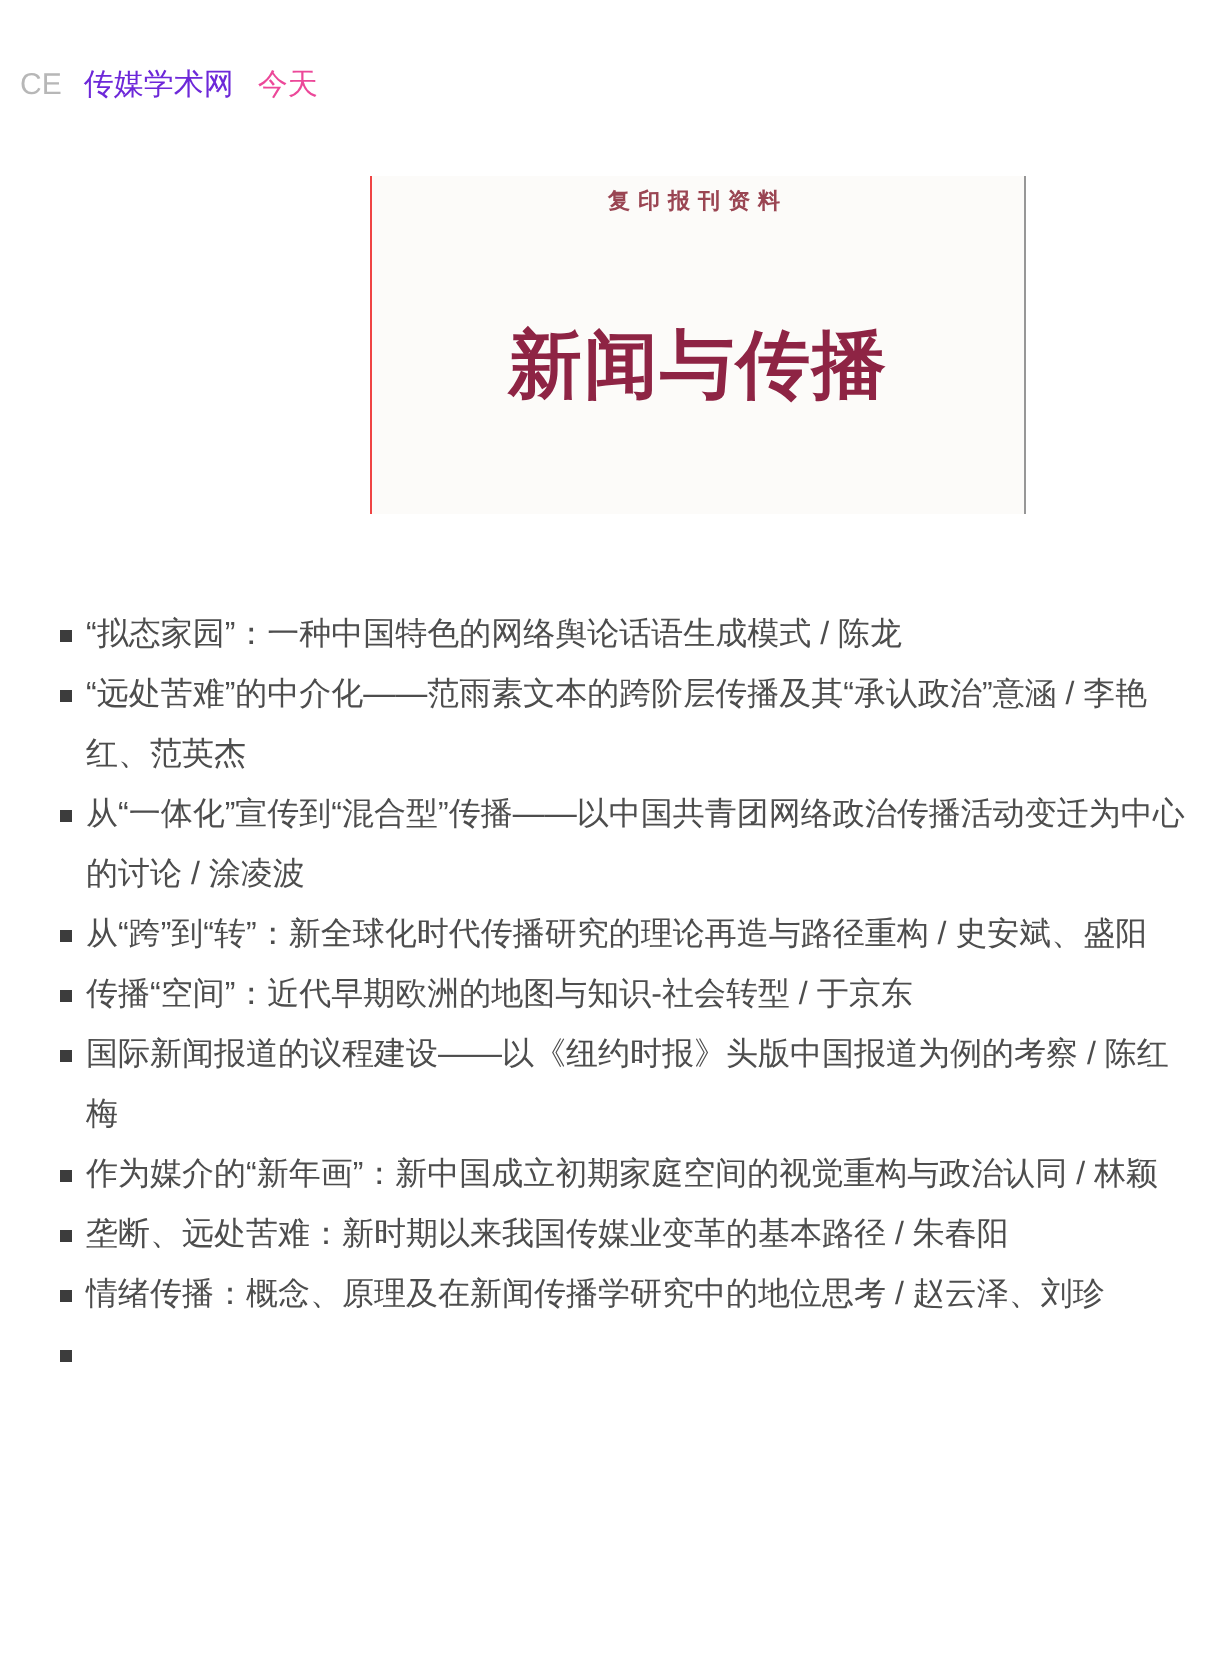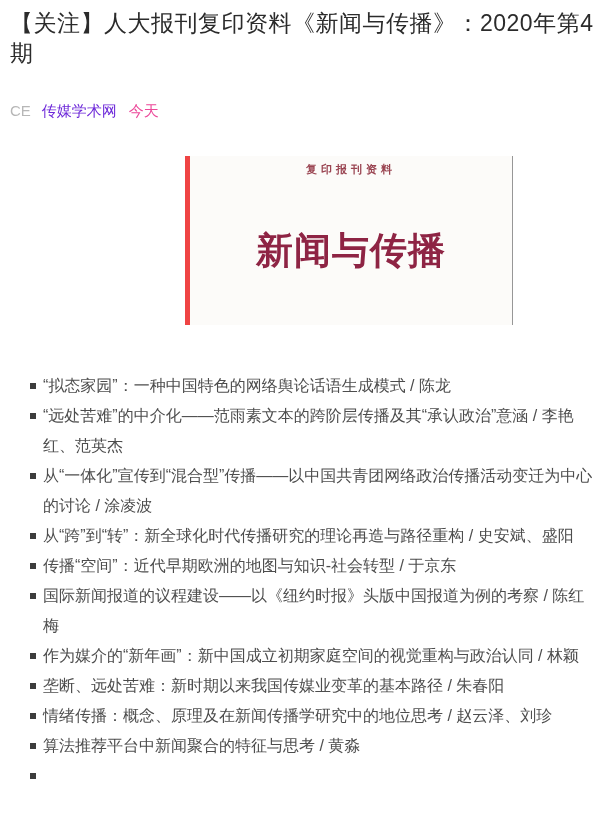--- a/index.html
+++ b/index.html
@@ -32,21 +32,21 @@
   .byline .account { color: #6d28d9; margin-left: 11px; cursor: pointer; }
   .byline .date { color: #ec4899; margin-left: 12px; }
 
   .cover-wrap { margin-top: 25px; }
   .cover {
     margin-left: 175px;
     width: 328px;
     height: 169px;
     box-sizing: border-box;
     background: #fcfbf9;
-    border-left: 5px solid #ef4444;
+    border-left: 1px solid #ef4444;
     border-right: 1px solid #979797;
     text-align: center;
     cursor: pointer;
     margin-top: 36px;
   }
   .cover-header {
     padding-top: 7px;
     font-family: "Liberation Serif", "DejaVu Serif", serif;
     font-size: 11px;
     line-height: 13px;
@@ -82,21 +82,20 @@
     width: 6px;
     height: 6px;
     background: #3c3c3c;
   }
 </style>
 </head>
 <body>
 
 <div class="article">
 
-  <h1 class="page-title">【关注】人大报刊复印资料《新闻与传播》：2020年第4期</h1>
 
   <div class="byline">
     <span class="author">CE</span>
     <span class="account">传媒学术网</span>
     <span class="date">今天</span>
   </div>
 
   <div class="cover-wrap">
     <div class="cover">
       <div class="cover-header">复印报刊资料</div>
@@ -136,20 +135,16 @@
     <li>
       <span class="bullet"></span>
       <span>垄断、远处苦难：新时期以来我国传媒业变革的基本路径 / 朱春阳</span>
     </li>
     <li>
       <span class="bullet"></span>
       <span>情绪传播：概念、原理及在新闻传播学研究中的地位思考 / 赵云泽、刘珍</span>
     </li>
     <li>
       <span class="bullet"></span>
-      <span>算法推荐平台中新闻聚合的特征与思考 / 黄淼</span>
-    </li>
-    <li>
-      <span class="bullet"></span>
     </li>
   </ul>
 
 </div>
 
 </body></html>

